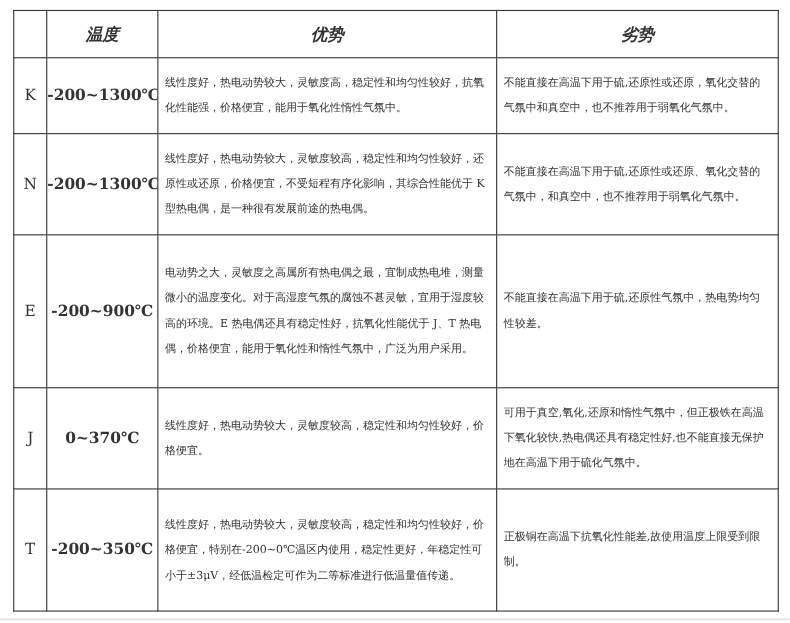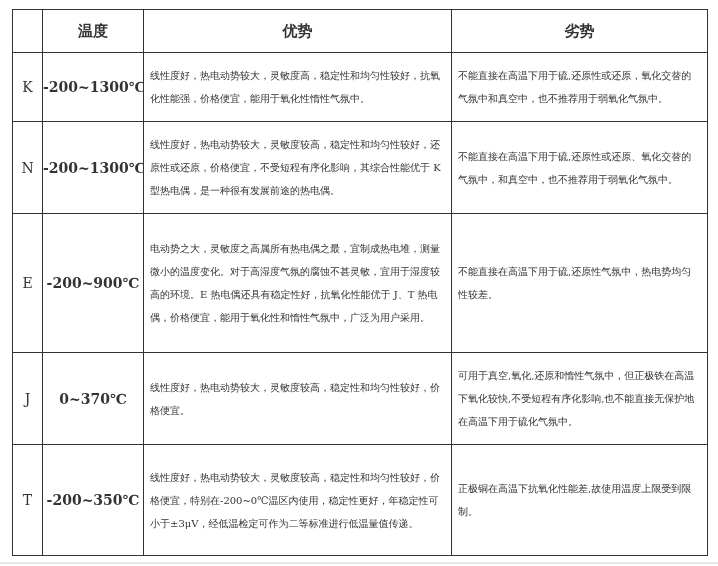--- a/index.html
+++ b/index.html
@@ -14,21 +14,21 @@
     background:#ffffff;
   }
   table.tc th, table.tc td {
     border:1px solid #333333;
     vertical-align:middle;
     overflow:hidden;
   }
   table.tc th {
     font-weight:bold; font-size:15px; text-align:center; padding:0;
   }
-  tr.hr  { height:43px; }
+  tr.hr  { height:43px;font-style:italic; }
   tr.r0  { height:69px; }
   tr.r1  { height:92px; }
   tr.r2  { height:139px; }
   tr.r3  { height:92px; }
   tr.r4  { height:111px; }
   td.c-type {
     text-align:center; font-size:14px; padding:0;
   }
   td.c-temp {
     text-align:center; font-size:14px; padding:0; white-space:nowrap;font-weight:bold;
@@ -76,21 +76,21 @@
     <tr class="r2">
       <td class="c-type">E</td>
       <td class="c-temp">-200~900℃</td>
       <td class="c-text">电动势之大，灵敏度之高属所有热电偶之最，宜制成热电堆，测量微小的温度变化。对于高湿度气氛的腐蚀不甚灵敏，宜用于湿度较高的环境。E 热电偶还具有稳定性好，抗氧化性能优于 J、T 热电偶，价格便宜，能用于氧化性和惰性气氛中，广泛为用户采用。</td>
       <td class="c-text">不能直接在高温下用于硫,还原性气氛中，热电势均匀性较差。</td>
     </tr>
     <tr class="r3">
       <td class="c-type">J</td>
       <td class="c-temp">0~370℃</td>
       <td class="c-text">线性度好，热电动势较大，灵敏度较高，稳定性和均匀性较好，价格便宜。</td>
-      <td class="c-text">可用于真空,氧化,还原和惰性气氛中，但正极铁在高温下氧化较快,不受短程有序化影响,也不能直接无保护地在高温下用于硫化气氛中。</td>
+      <td class="c-text">可用于真空,氧化,还原和惰性气氛中，但正极铁在高温下氧化较快,热电偶还具有稳定性好,也不能直接无保护地在高温下用于硫化气氛中。</td>
     </tr>
     <tr class="r4">
       <td class="c-type">T</td>
       <td class="c-temp">-200~350℃</td>
       <td class="c-text">线性度好，热电动势较大，灵敏度较高，稳定性和均匀性较好，价格便宜，特别在-200~0℃温区内使用，稳定性更好，年稳定性可小于±3μV，经低温检定可作为二等标准进行低温量值传递。</td>
       <td class="c-text">正极铜在高温下抗氧化性能差,故使用温度上限受到限制。</td>
     </tr>
   </tbody>
 </table>
 

